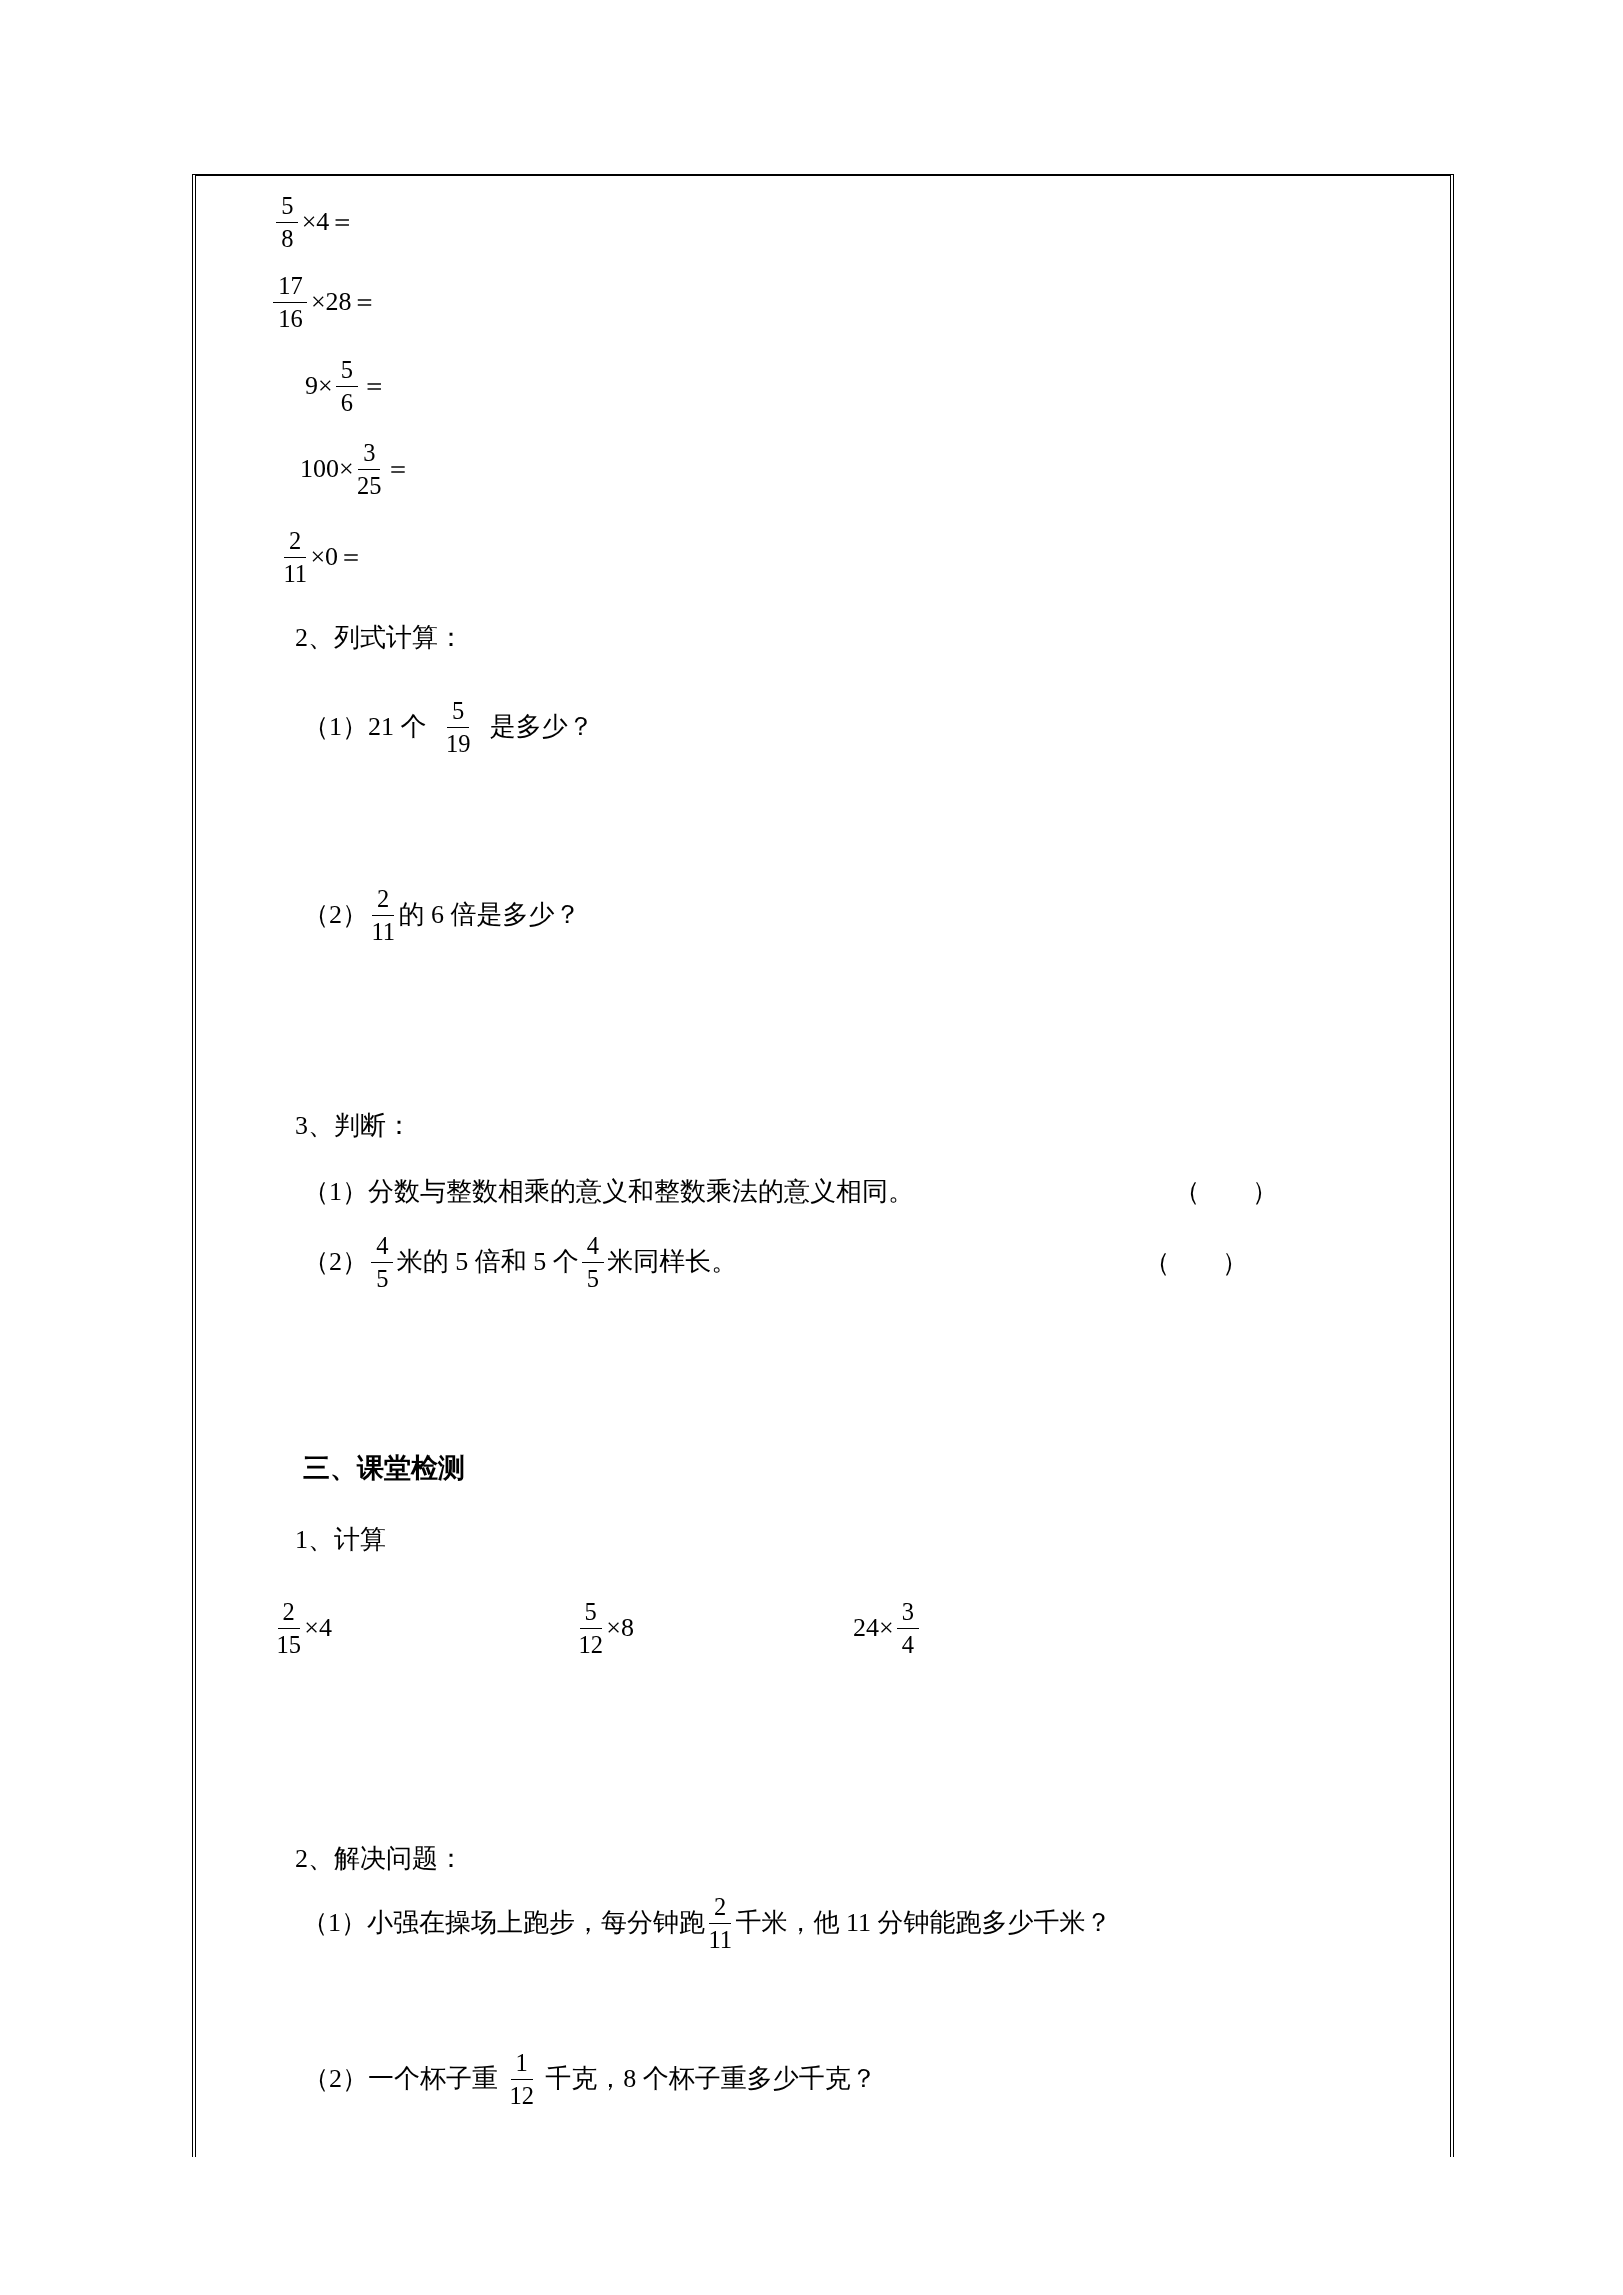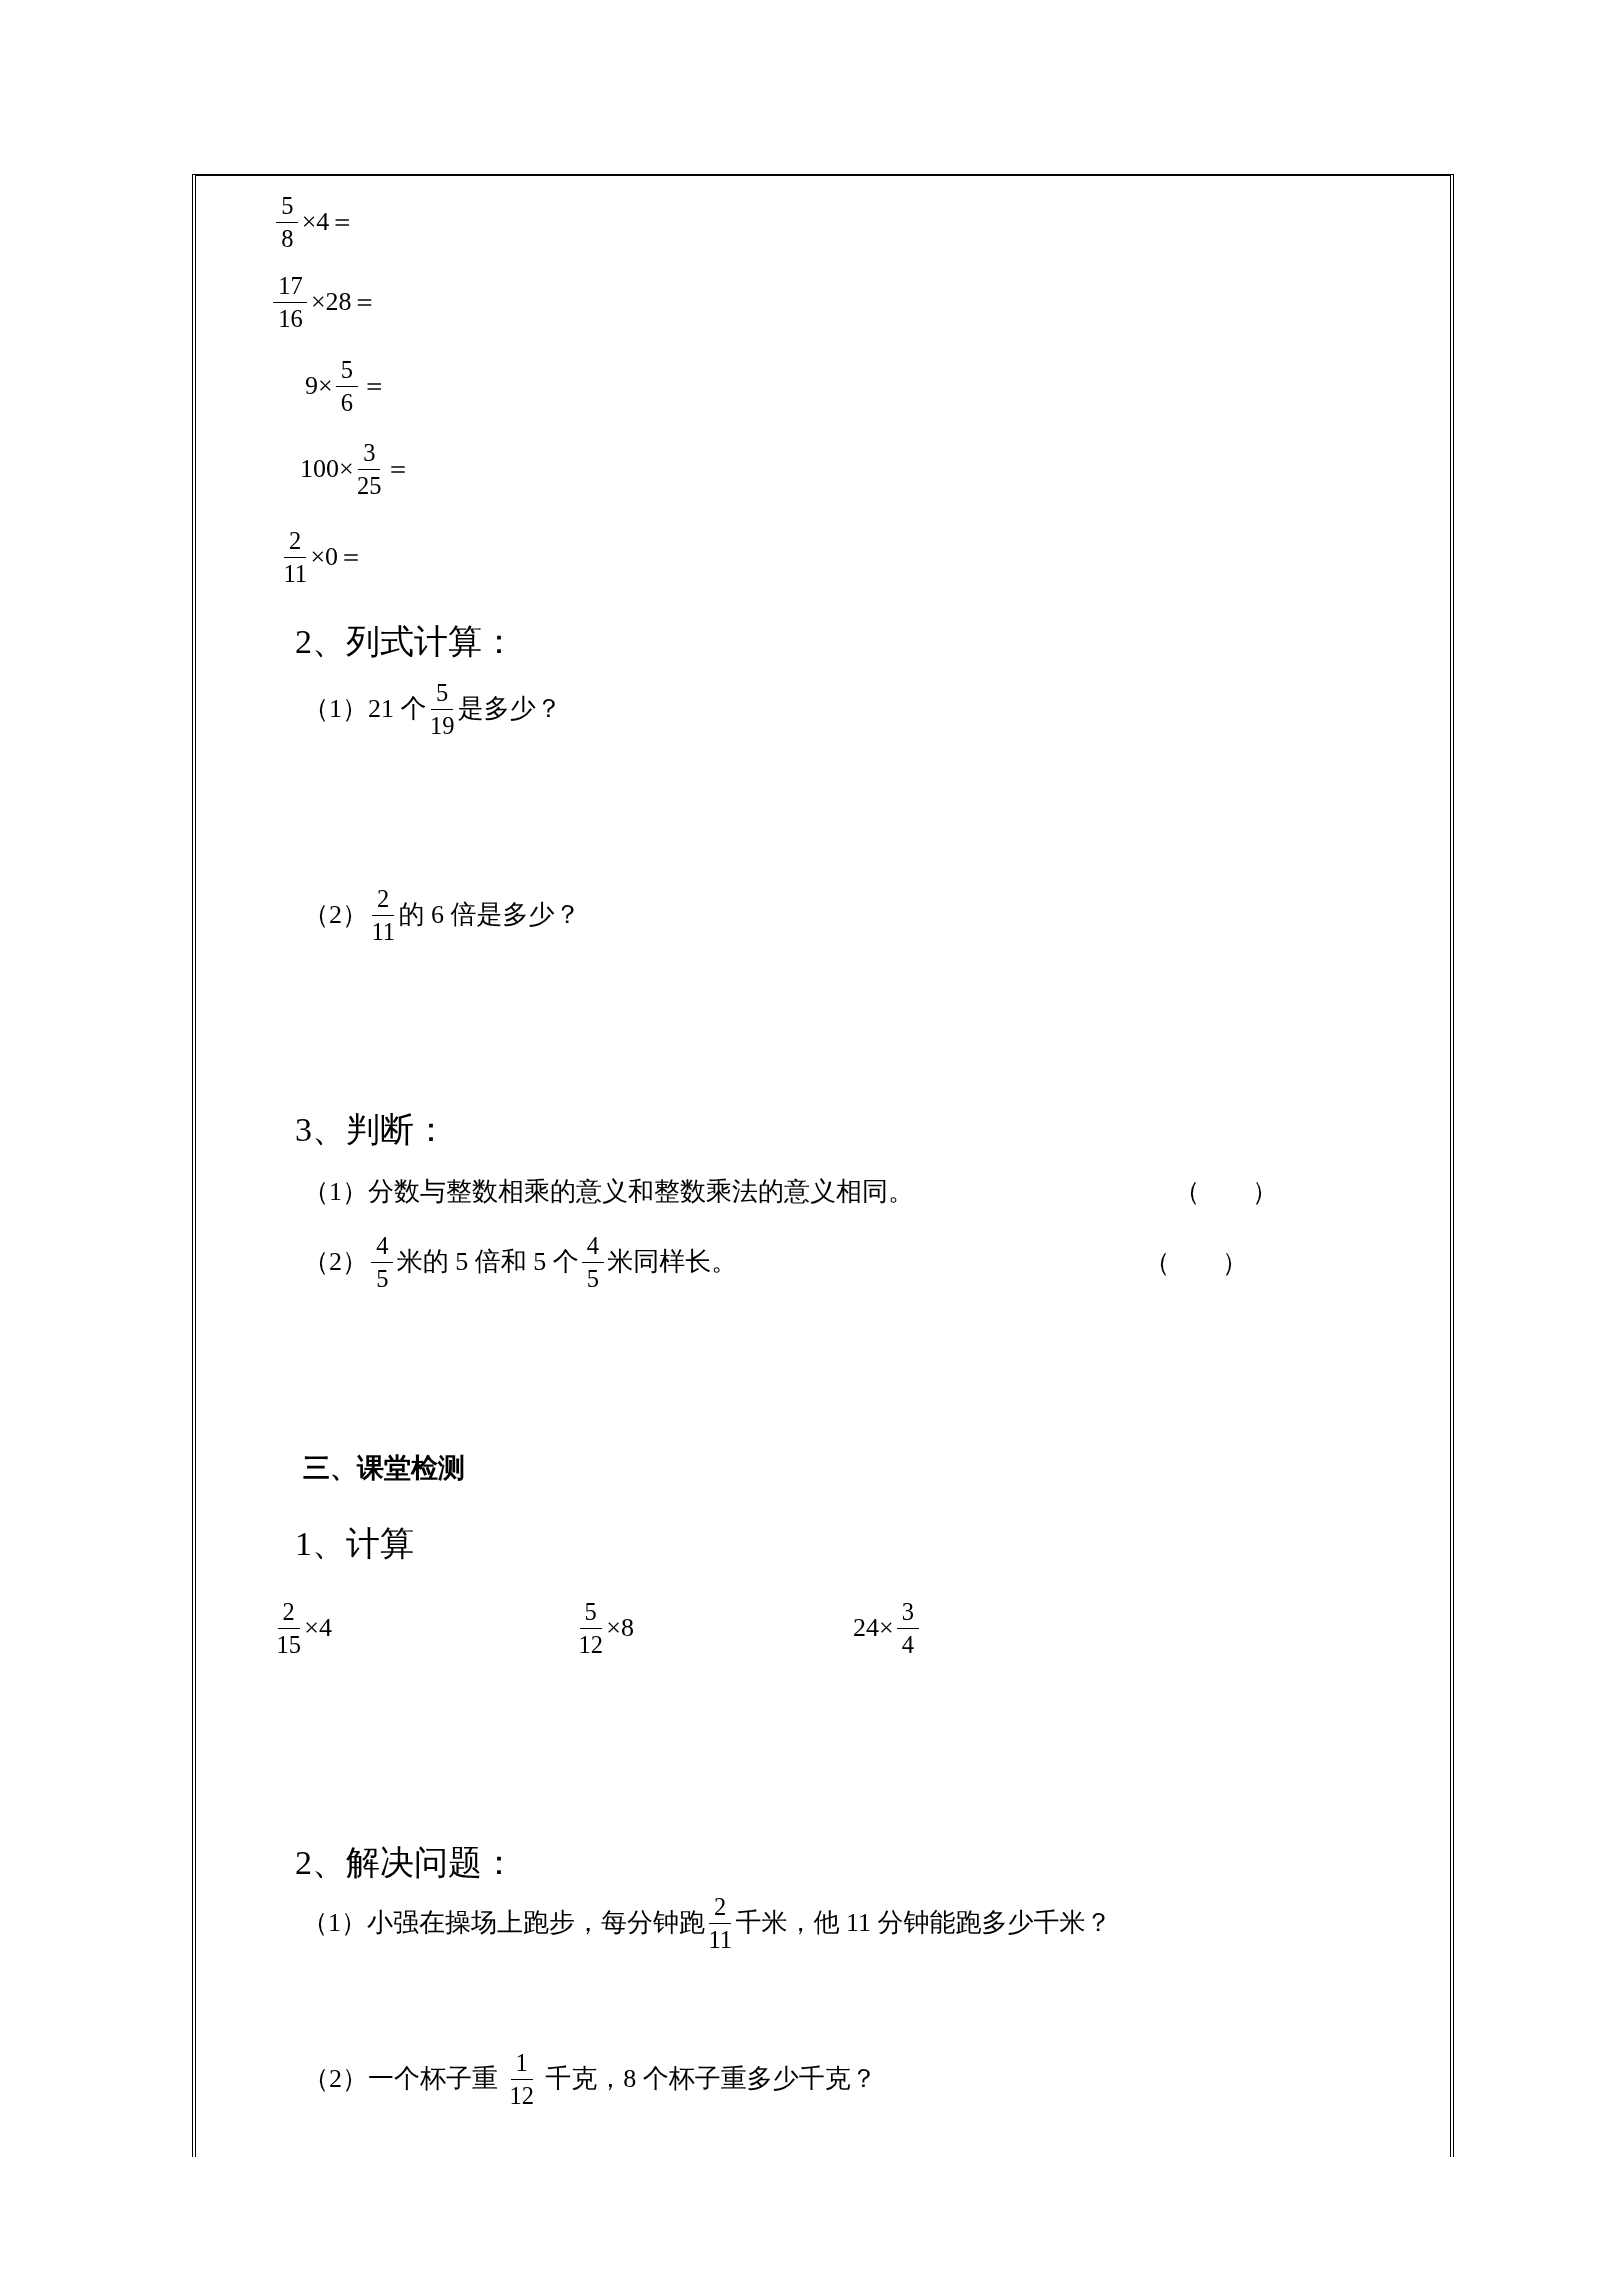--- a/index.html
+++ b/index.html
@@ -26,21 +26,21 @@
   .line {
     position:absolute;
     display:flex;
     align-items:center;
     font-size:26px;
     white-space:pre;
     line-height:1.25;
   }
   .heading {
     position:absolute;
-    font-size:34px;
+    font-size:26px;
     white-space:pre;
     line-height:1.2;
   }
   .bold {
     font-weight:bold;
     font-size:27px;
   }
   .t { display:inline-block; }
   .frac {
     display:inline-flex;
@@ -114,21 +114,21 @@
     <span class="t"></span>
     <span class="frac">
       <span class="num">2</span>
       <span class="den">11</span>
     </span>
     <span class="t">×0＝</span>
   </div>
 
   <div class="heading" style="left:295px; top:622px;">2、列式计算：</div>
 
-  <div class="line" style="left:303px; top:678px;">
+  <div class="line" style="left:303px; top:696px;gap:16px;">
     <span class="t">（1）21 个</span>
     <span class="frac">
       <span class="num">5</span>
       <span class="den">19</span>
     </span>
     <span class="t">是多少？</span>
   </div>
 
   <div class="line" style="left:303px; top:884px;">
     <span class="t">（2）</span>

